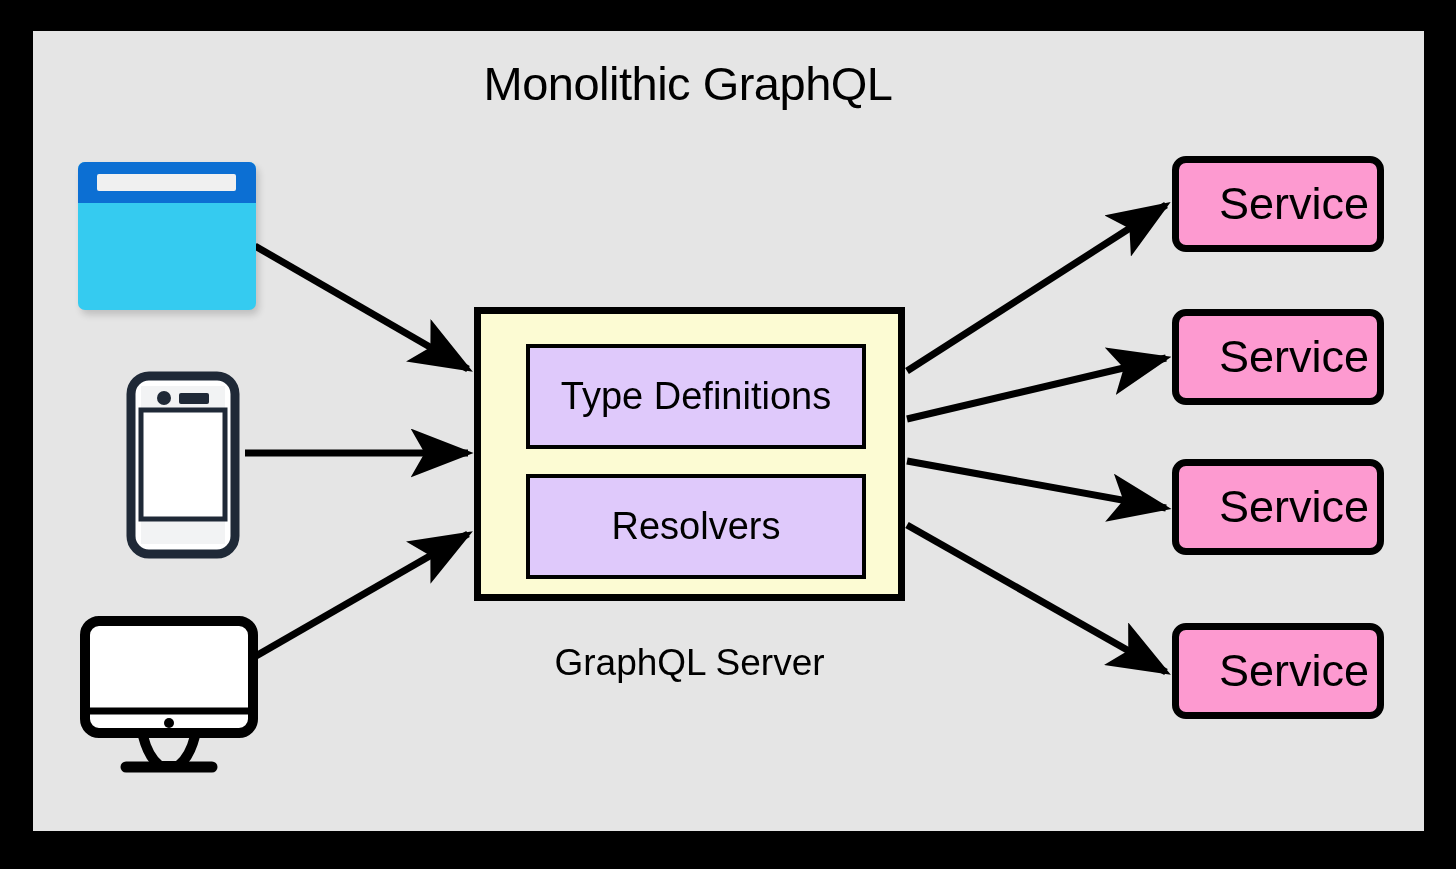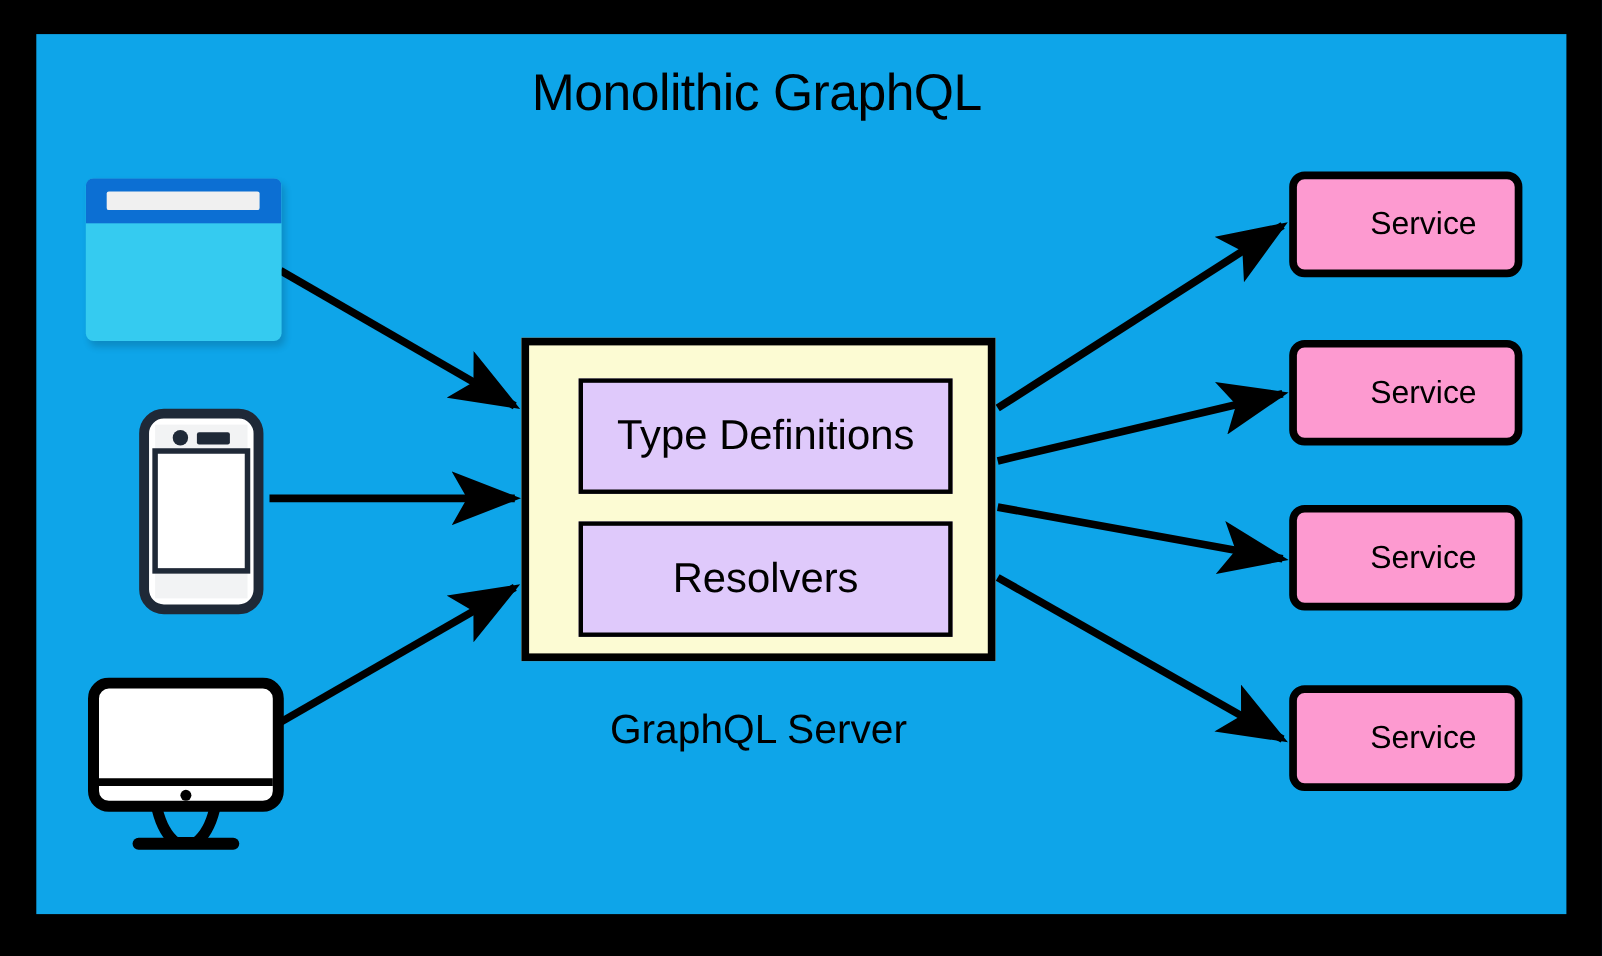--- a/index.html
+++ b/index.html
@@ -19,21 +19,21 @@
     width: 1456px;
     height: 869px;
     background: #000000;
   }
   #canvas {
     position: absolute;
     left: 33px;
     top: 31px;
     width: 1391px;
     height: 800px;
-    background: #0ea5e9;
+    background: #e5e5e5;
   }
   
   #title {
     position: absolute;
     left: 0;
     top: 25px;
     width: 1310px;
     text-align: center;
     font-size: 47px;
     color: #000000;
@@ -144,21 +144,21 @@
     left: 1139px;
     width: 212px;
     height: 96px;
     background: #FD9AD0;
     border: 7px solid #000000;
     border-radius: 14px;
     box-sizing: border-box;
     display: flex;
     align-items: center;
     justify-content: center;
-    font-size: 29px;
+    font-size: 45px;
     color: #000000;
     white-space: nowrap;
     padding-left: 32px;
   }
   #service-0 { top: 125px; }
   #service-1 { top: 278px; }
   #service-2 { top: 428px; }
   #service-3 { top: 592px; }
 </style>
 </head>

